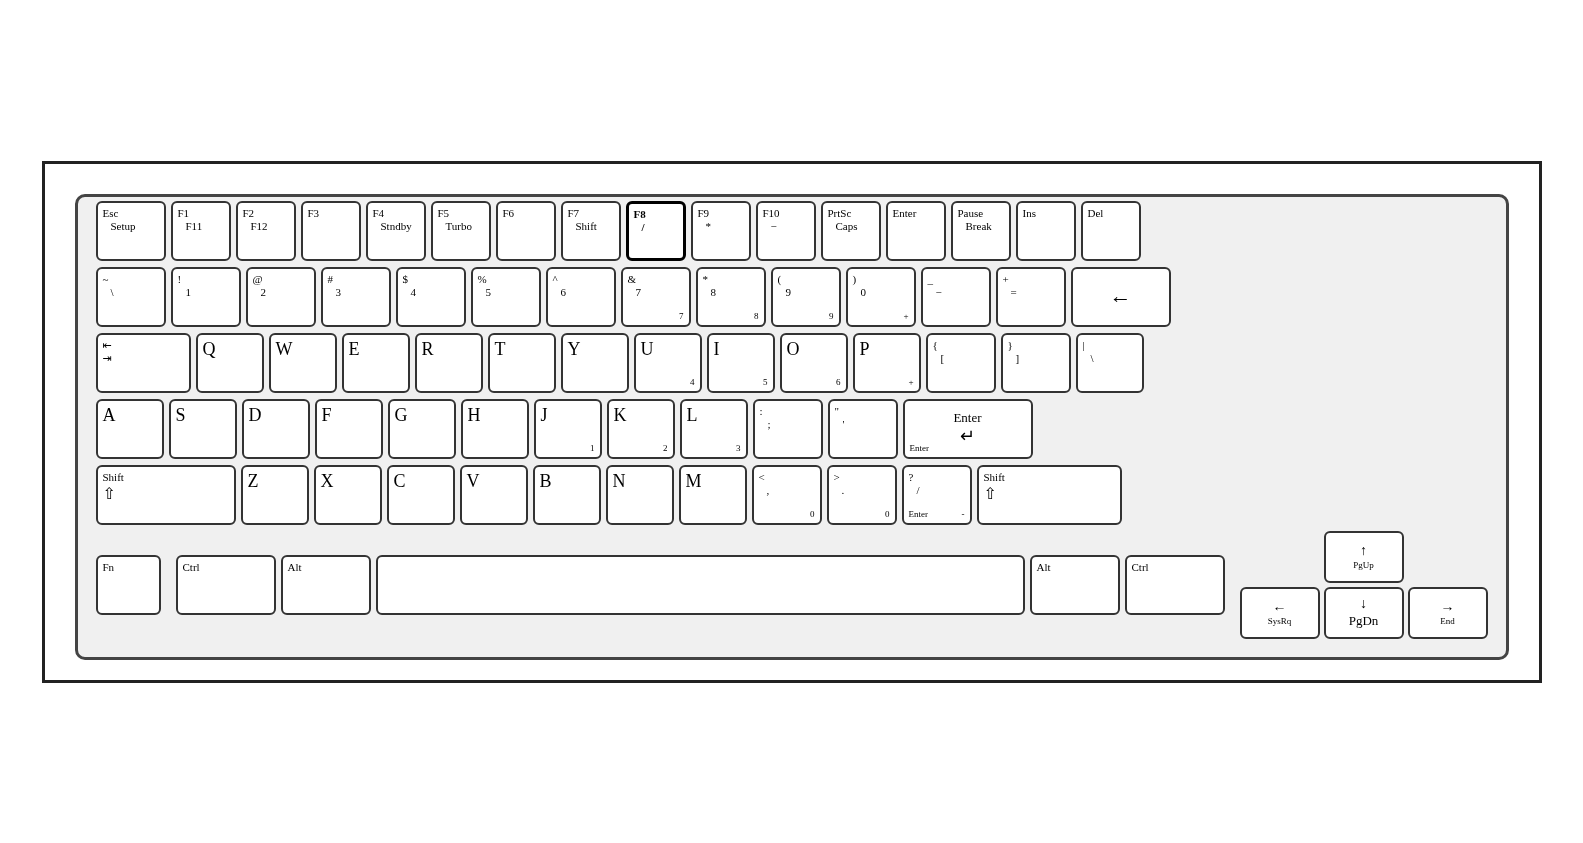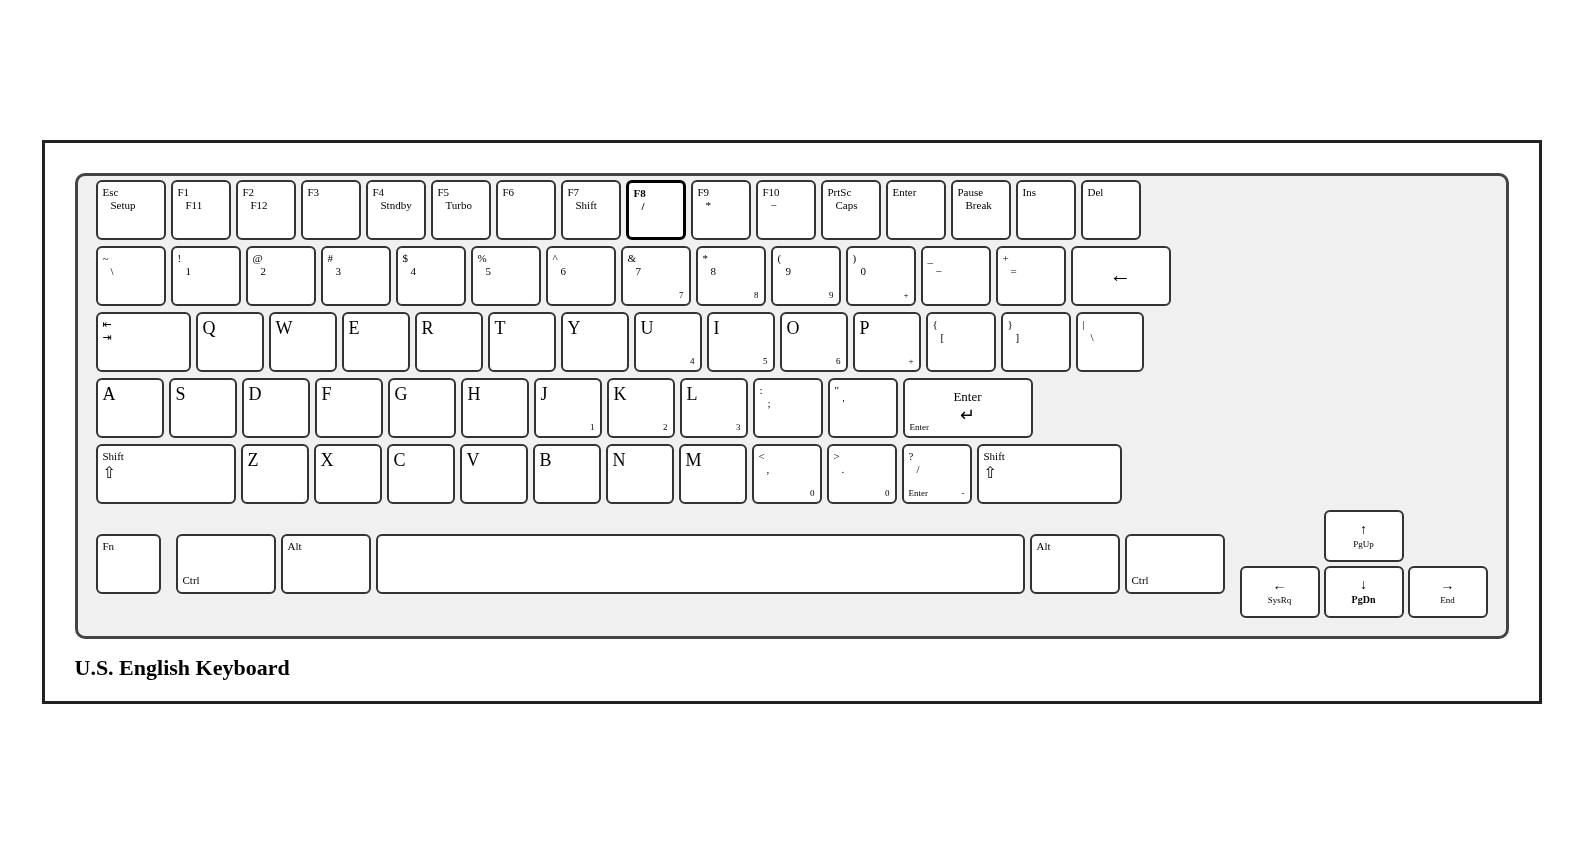--- a/index.html
+++ b/index.html
@@ -54,21 +54,21 @@
     
     .key-esc { min-width: 70px; }
     .key-f8 { border: 3px solid #000; font-weight: bold; }
     .key-tab { min-width: 95px; }
     .key-caps { min-width: 105px; }
     .key-shift-l { min-width: 140px; }
     .key-shift-r { min-width: 145px; }
     .key-enter { min-width: 120px; height: 60px; }
     .key-backspace { min-width: 90px; }
     .key-backslash { min-width: 68px; }
-    .key-ctrl { min-width: 100px; justify-content: flex-end; }
+    .key-ctrl { min-width: 100px; }
     .key-alt { min-width: 90px; text-align: center; }
     .key-space { flex: 1; min-width: 400px; }
     .key-fn { min-width: 65px; font-family: Liberation Serif, serif; }
     .title {
       font-size: 22px;
       font-weight: bold;
       margin-top: 16px;
       font-family: 'Times New Roman', Times, serif;
     }
     .key-numrow { min-width: 70px; }
@@ -381,26 +381,25 @@
             <span style="font-size:9px;">PgUp</span>
           </div>
         </div>
         <div style="display:flex;gap:4px;">
           <div class="key" style="min-width:80px;height:52px;align-items:center;justify-content:center;flex-direction:column;">
             <span style="font-size:14px;">←</span>
             <span style="font-size:9px;">SysRq</span>
           </div>
           <div class="key" style="min-width:80px;height:52px;align-items:center;justify-content:center;flex-direction:column;">
             <span style="font-size:14px;">↓</span>
-            <span style="font-size:10px;font-weight:bold;">PgDn</span>
+            <span style="font-size:13px;">PgDn</span>
           </div>
           <div class="key" style="min-width:80px;height:52px;align-items:center;justify-content:center;flex-direction:column;">
             <span style="font-size:14px;">→</span>
             <span style="font-size:9px;">End</span>
           </div>
         </div>
       </div>
     </div>
 
   </div>
 
-  <div class="title">U.S. English Keyboard</div>
 </div>
 
 </body></html>

